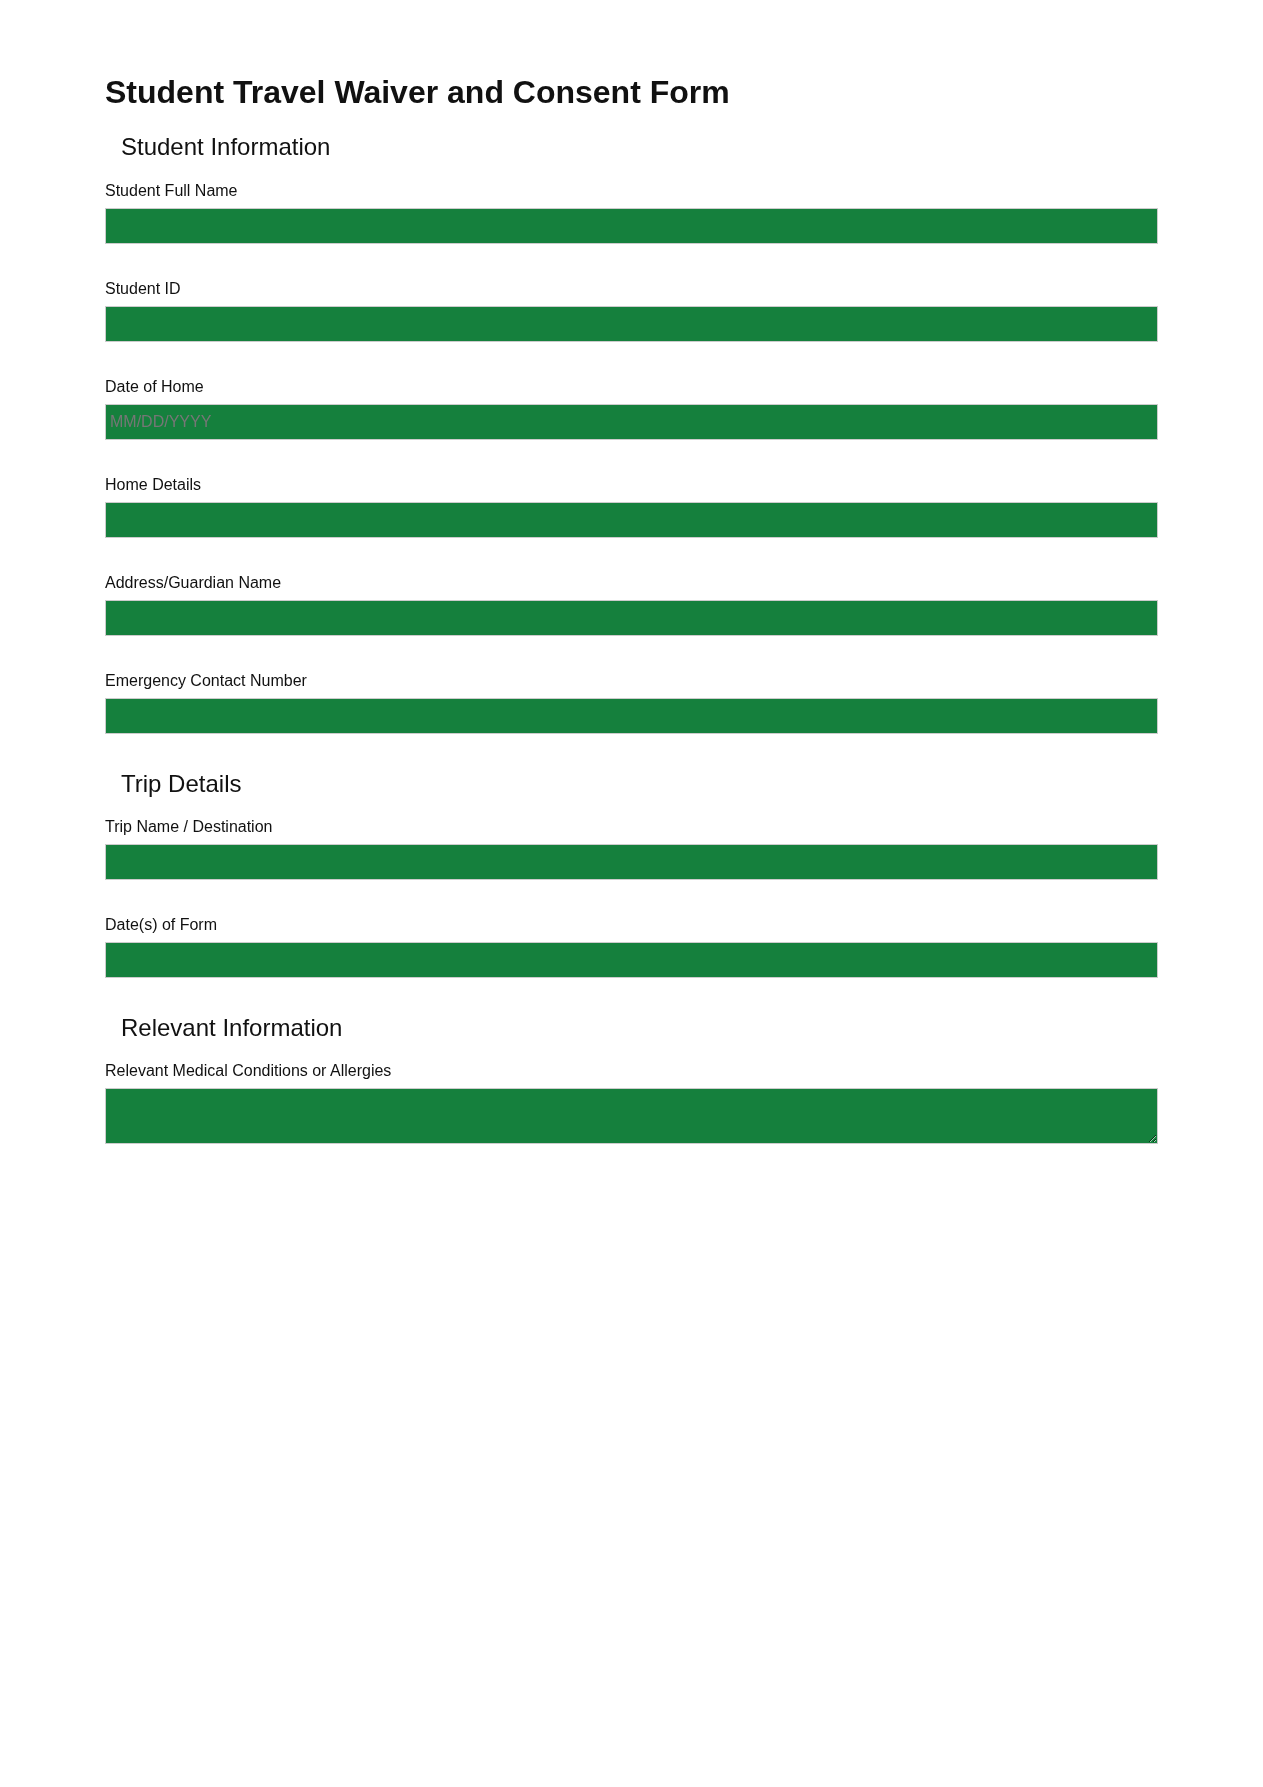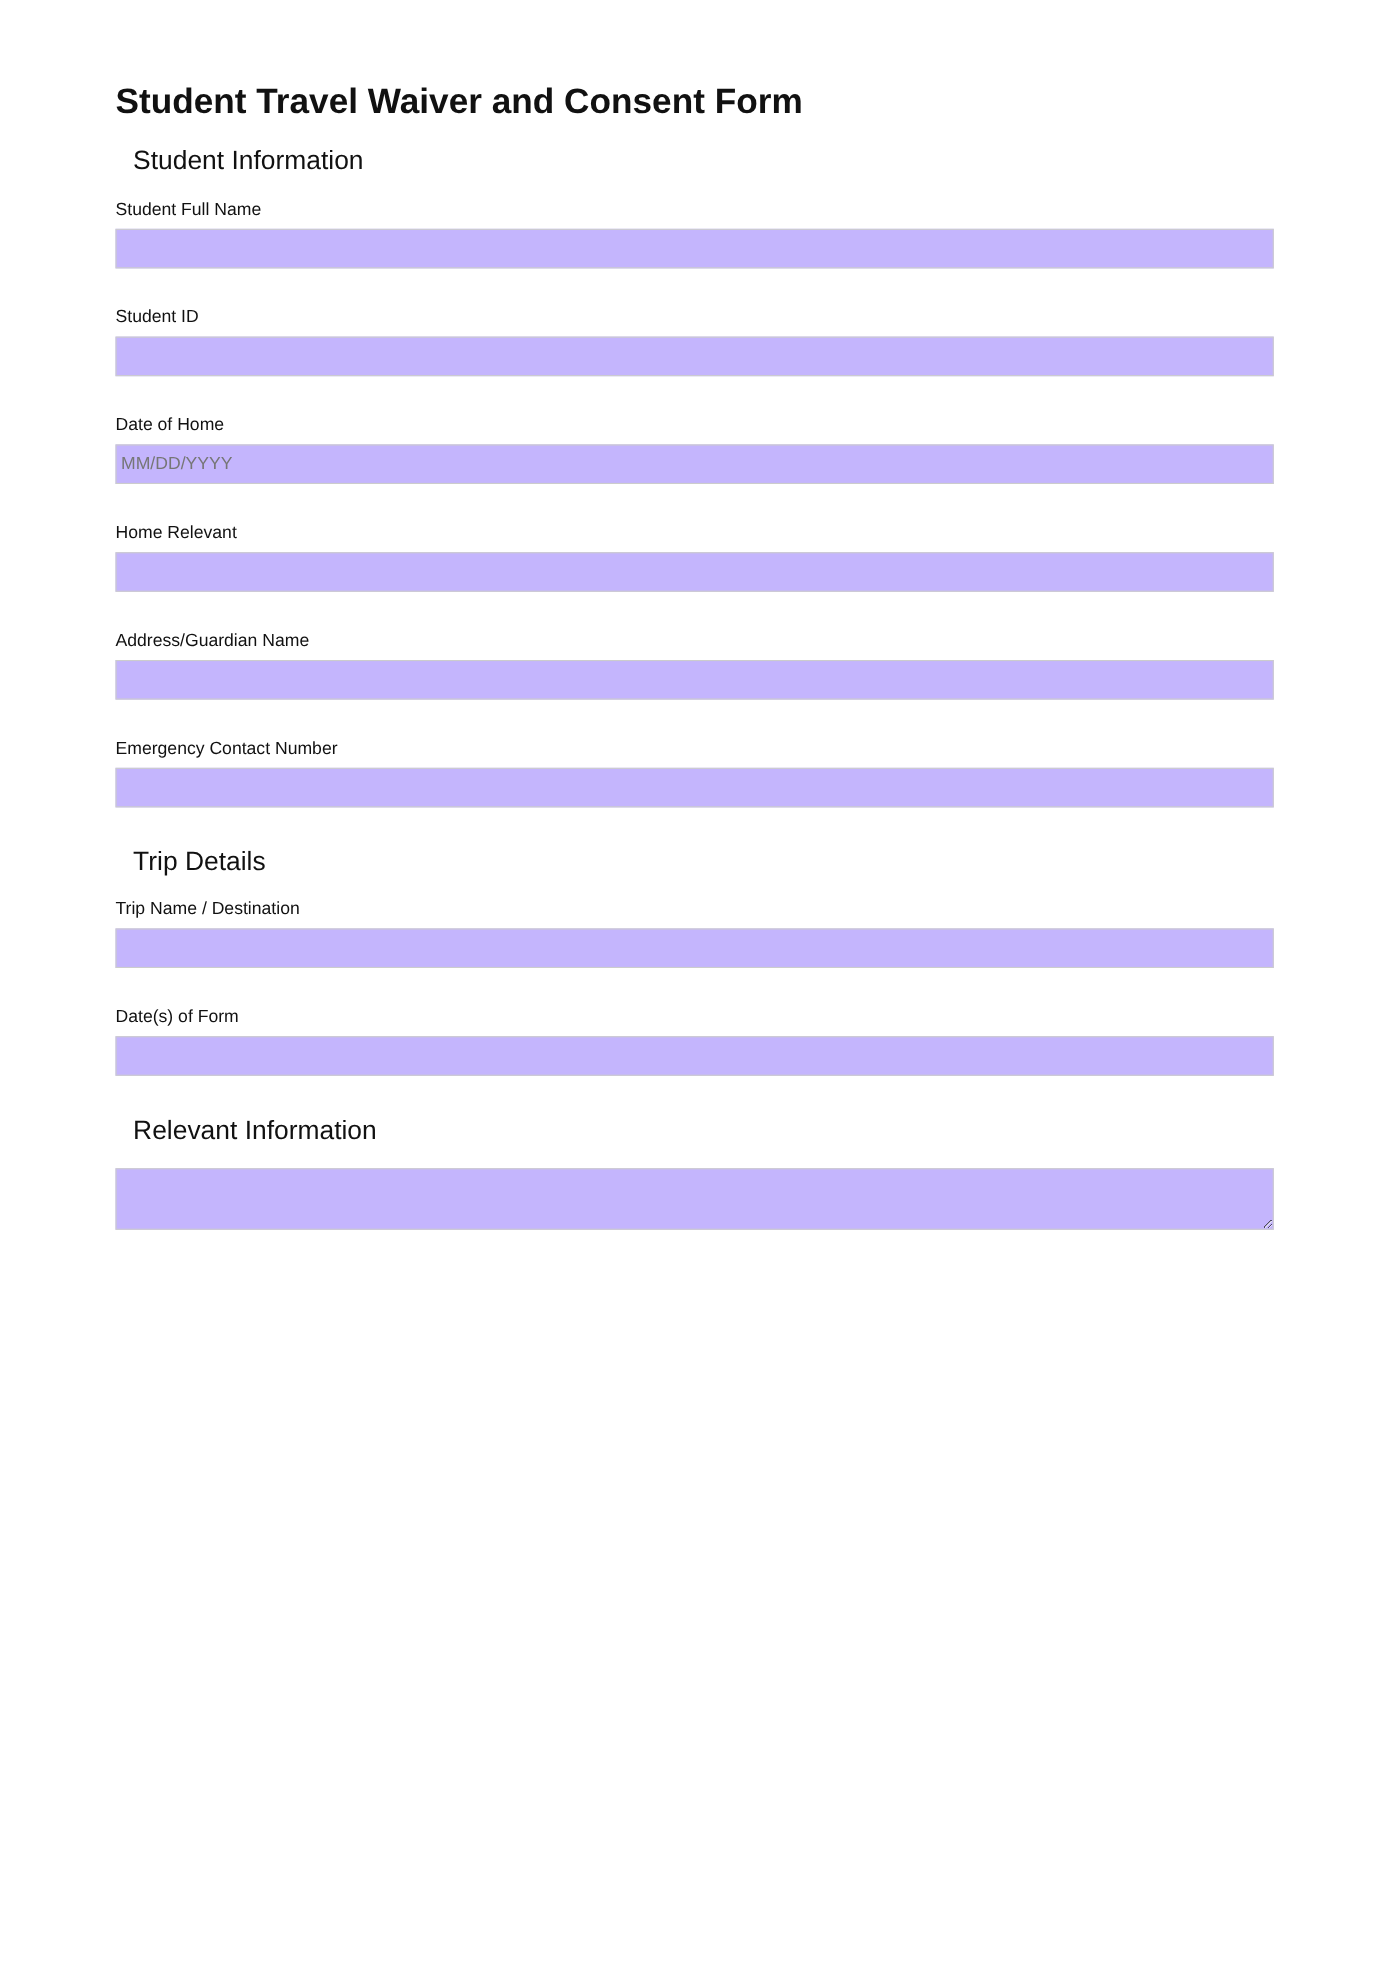--- a/index.html
+++ b/index.html
@@ -25,21 +25,21 @@
   .field label {
     display: block; height: 18px; line-height: 18px;
     font-size: 16px; margin-bottom: 8px;
   }
   .field input, .field textarea {
     display: block; box-sizing: border-box;
     width: 1053px; height: 36px;
     border: 1px solid #cccccc; border-radius: 0;
     padding: 0 4px; margin: 0;
     font-family: "Liberation Sans", sans-serif;
-    font-size: 16px; color: #111111; background: #c4b5fd;
+    font-size: 16px; color: #111111; background: #15803d;
     outline: none;
   }
   .field input::placeholder { color: #767676; }
   .field textarea { height: 56px; resize: vertical; padding: 4px; }
 </style>
 </head>
 <body>
 
 <div class="container">
   <h1>Student Travel Waiver and Consent Form</h1>
@@ -56,21 +56,21 @@
       <label for="f-id">Student ID</label>
       <input id="f-id" type="text" style="">
     </div>
 
     <div class="field">
       <label for="f-dob">Date of Home</label>
       <input id="f-dob" type="text" placeholder="MM/DD/YYYY" style="">
     </div>
 
     <div class="field">
-      <label for="f-addr">Home Relevant</label>
+      <label for="f-addr">Home Details</label>
       <input id="f-addr" type="text" style="">
     </div>
 
     <div class="field">
       <label for="f-parent">Address/Guardian Name</label>
       <input id="f-parent" type="text" style="">
     </div>
 
     <div class="field">
       <label for="f-emerg">Emergency Contact Number</label>
@@ -90,16 +90,17 @@
       <label for="f-dates">Date(s) of Form</label>
       <input id="f-dates" type="text" style="">
     </div>
 
   </section>
 
   <section>
     <h2 class="section-later">Relevant Information</h2>
 
     <div class="field">
+      <label for="f-med">Relevant Medical Conditions or Allergies</label>
       <textarea id="f-med" style=""></textarea>
     </div>
   </section>
 </div>
 
 </body></html>

